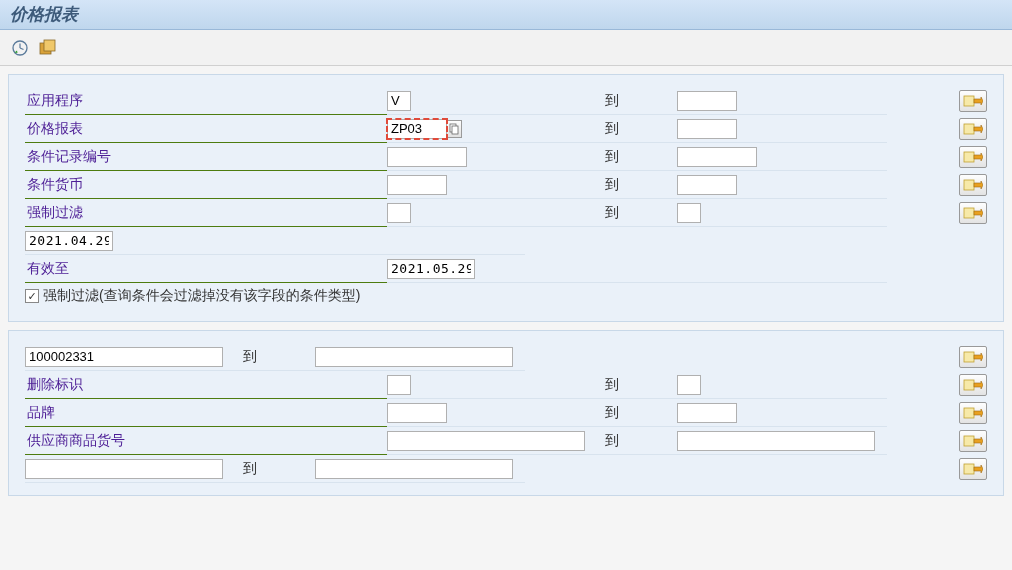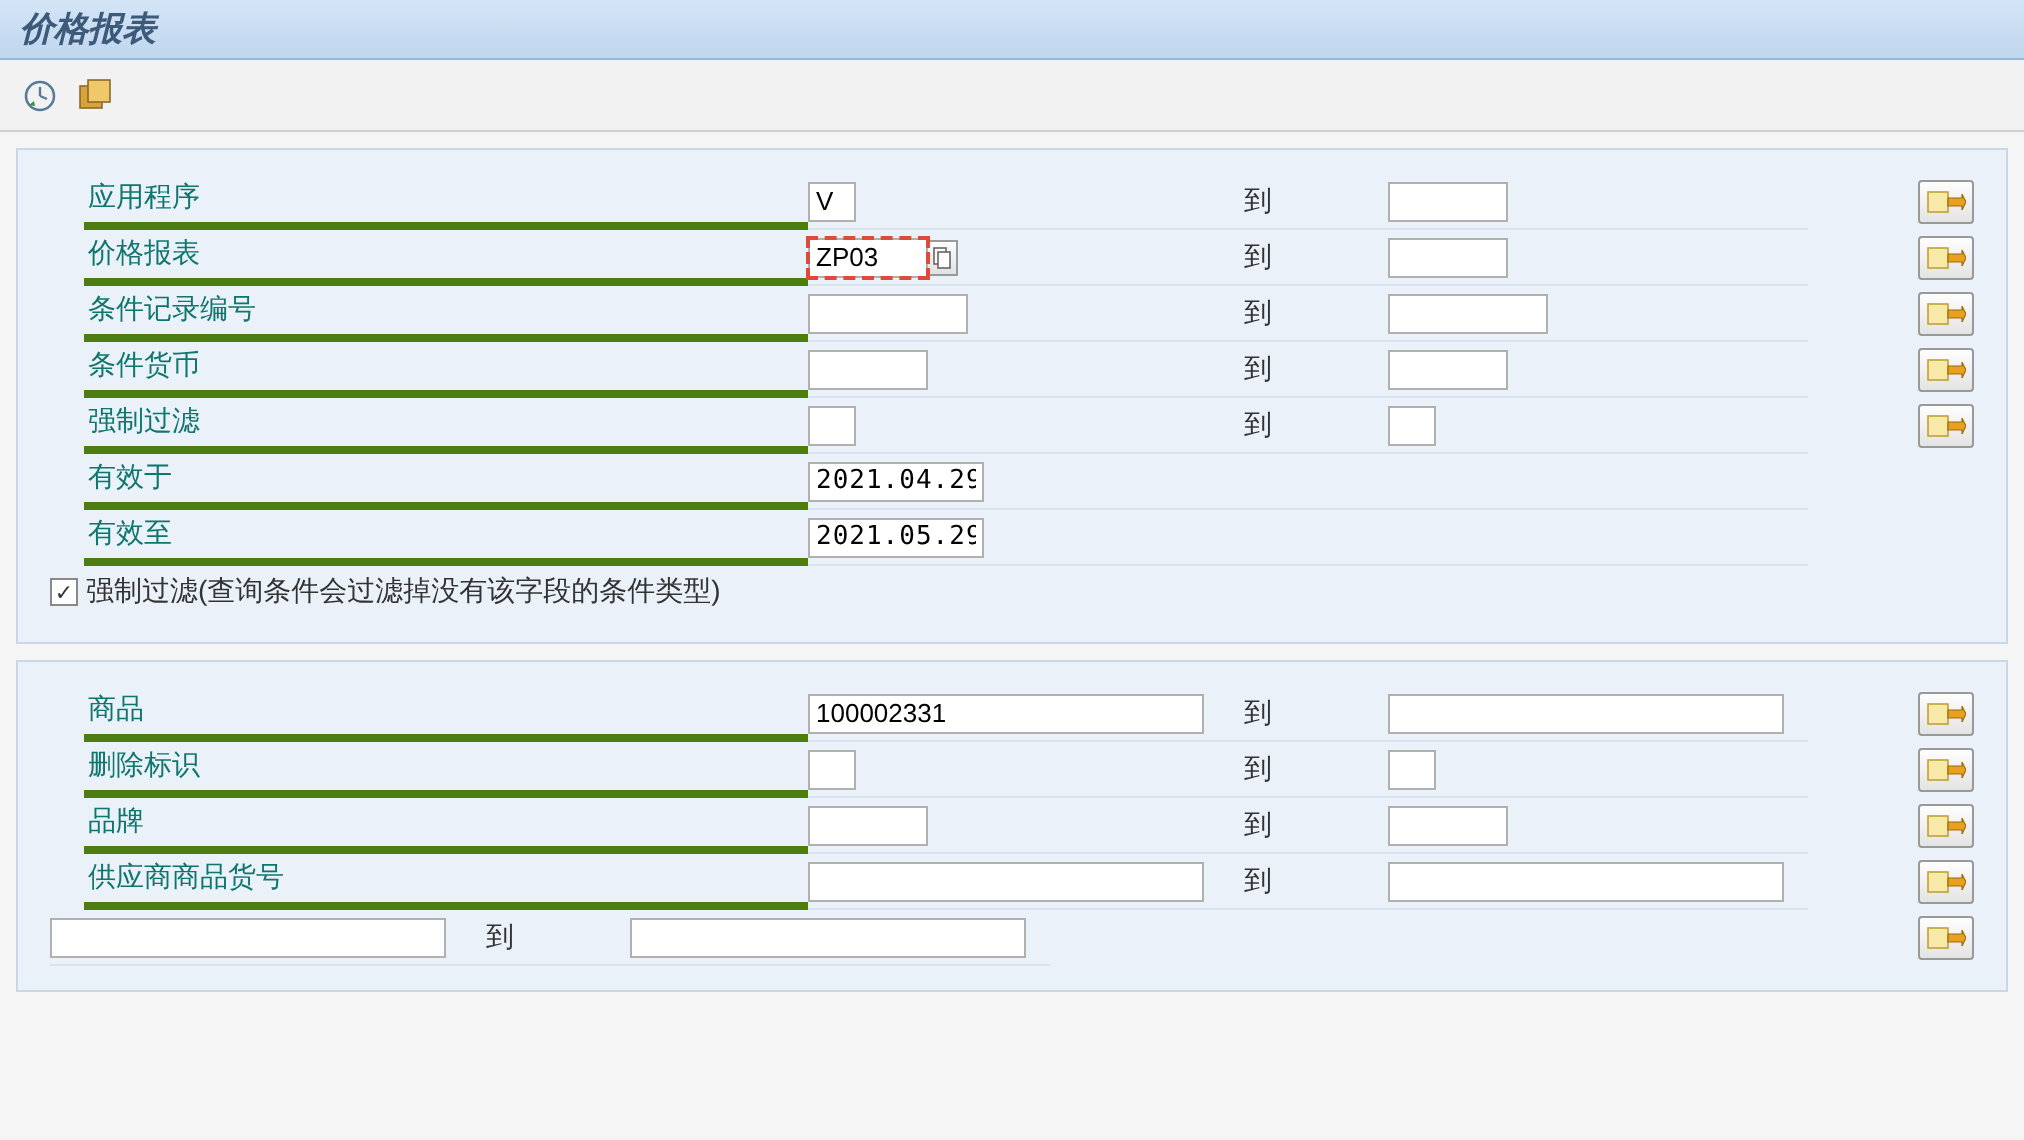--- a/index.html
+++ b/index.html
@@ -50,27 +50,26 @@
     }
     .row {
       display: flex;
       align-items: center;
       height: 28px;
       min-height: 28px;
     }
     .label-cell {
       width: 362px;
       padding-left: 2px;
-      color: #0f766e;
-      border-bottom: 4px solid #4d7c0f;
+      color: #4c1d95;
+      border-bottom: 1px solid #4d7c0f;
       height: 100%;
       display: flex;
       align-items: center;
       font-size: 14px;
-      margin-left: 17px;
     }
     .input-cell-a {
       width: 210px;
       height: 100%;
       display: flex;
       align-items: center;
       border-bottom: 1px solid #d8e3ee;
     }
     .to-label {
       width: 80px;
@@ -272,21 +271,20 @@
       <div class="action-cell">
         <span class="range-btn">
           <svg width="20" height="14" viewBox="0 0 20 14">
     <rect x="1" y="2" width="10" height="10" fill="#f7e9a8" stroke="#c0a030" stroke-width="0.8"></rect>
     <path d="M 11 5 L 18 5 L 18 3 L 20 7 L 18 11 L 18 9 L 11 9 Z" fill="#e8a020" stroke="#a06a10" stroke-width="0.6"></path>
   </svg>
         </span>
       </div>
     </div>
     <div class="row">
-      <div class="label-cell">有效于</div>
       <div class="input-cell-a">
         <input class="inp inp-date" value="2021.04.29" style="">
       </div>
       <div class="to-label"></div>
       <div class="input-cell-b"></div>
       <div class="action-cell"></div>
     </div>
     <div class="row">
       <div class="label-cell">有效至</div>
       <div class="input-cell-a">
@@ -296,21 +294,20 @@
       <div class="input-cell-b"></div>
       <div class="action-cell"></div>
     </div>
     <div class="check-row">
       <span class="chk">✓</span>
       <span>强制过滤(查询条件会过滤掉没有该字段的条件类型)</span>
     </div>
   </div>
 <div class="panel" id="panel2">
     <div class="row">
-      <div class="label-cell">商品</div>
       <div class="input-cell-a">
         <input class="inp inp-wide" value="100002331" style="">
       </div>
       <div class="to-label">到</div>
       <div class="input-cell-b">
         <input class="inp inp-wide" style="">
       </div>
       <div class="action-cell">
         <span class="range-btn">
           <svg width="20" height="14" viewBox="0 0 20 14">

